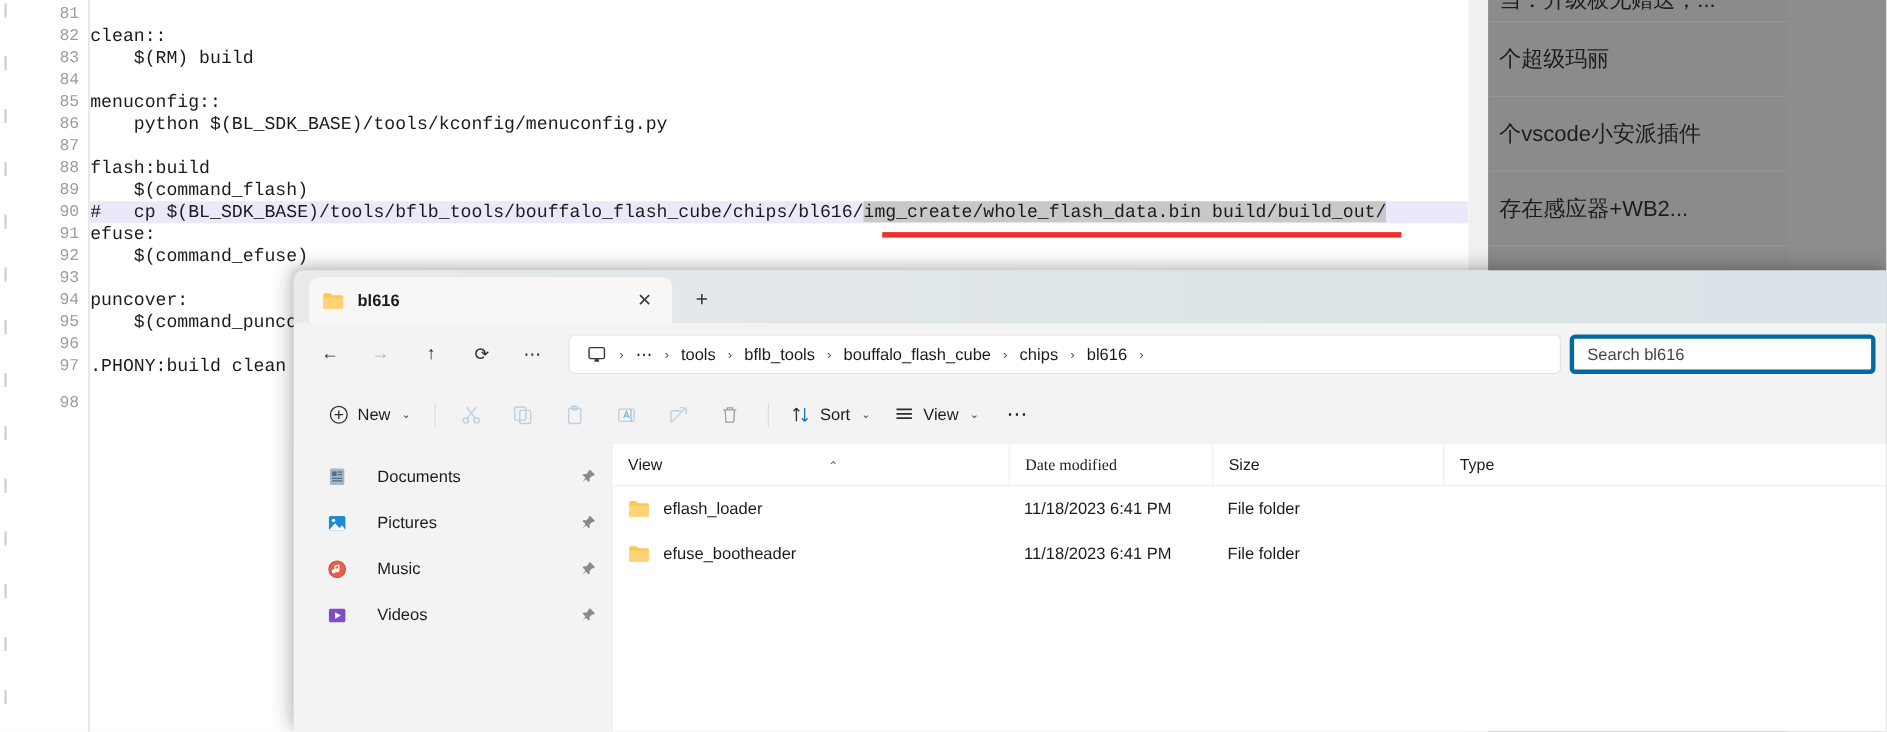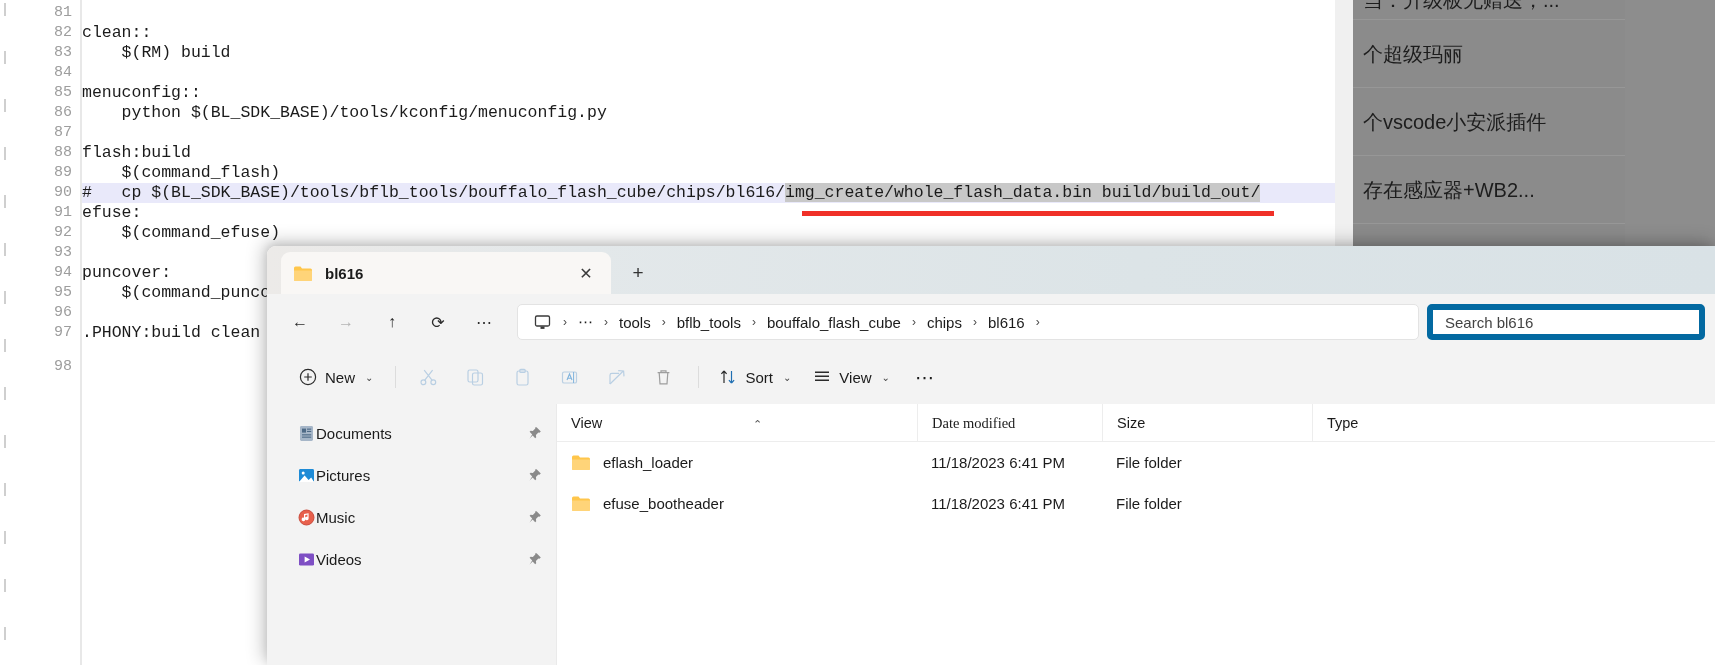--- a/index.html
+++ b/index.html
@@ -127,21 +127,21 @@
   .navbtn.dim { color: #b3b3b3; }
   .addressbar {
     flex: 1; height: 36px; margin-left: 10px; margin-right: 8px;
     background: #ffffff; border: 1px solid #e3e3e3; border-radius: 5px;
     display: flex; align-items: center; padding: 0 8px; overflow: hidden;
   }
   .crumb { font-size: 15px; color: #1b1b1b; padding: 3px 7px; border-radius: 4px; white-space: nowrap; }
   .crumb-sep { font-size: 12px; color: #4a4a4a; padding: 0 4px; }
   .searchbox {
     width: 278px; height: 36px; background: #ffffff;
-    border: 6px solid #0369a1; border-radius: 5px;
+    border: 4px solid #0369a1; border-radius: 5px;
     display: flex; align-items: center; padding: 0 12px;
   }
   .searchbox .sph { font-size: 15px; color: #434343; }
 
   
   .cmdbar {
     position: relative; height: 54px; width: 100%; background: #f3f3f3;
     display: flex; align-items: center; padding-left: 22px;
   }
   .cmd {
@@ -154,21 +154,21 @@
   .cmd-sep { width: 1px; height: 22px; background: #dcdcdc; margin: 0 10px; }
 
   
   .content { position: relative; height: 261px; width: 100%; background: #fff; display: flex; }
   .navpane {
     width: 290px; height: 100%; background: #f3f3f3;
     border-right: 1px solid #eaeaea; padding-top: 8px;
   }
   .nav-item {
     display: flex; align-items: center; height: 42px; padding: 0 14px 0 30px;
-    font-size: 15px; color: #1b1b1b; gap: 0;
+    font-size: 15px; color: #1b1b1b; gap: 27px;
   }
   .nav-item .pin { margin-left: auto; color: #8a8a8a; font-size: 13px; }
   .filelist { flex: 1; height: 100%; background: #ffffff; position: relative; }
   .col-head {
     position: relative; display: flex; align-items: center; height: 38px;
     border-bottom: 1px solid #ededed; background: #fff;
   }
   .col-head .ch { font-size: 14.5px; color: #1b1b1b; padding-left: 14px; position: relative; height: 38px; line-height: 38px; }
   .col-head .ch + .ch { border-left: 1px solid #ededed; }
   .sort-caret {

